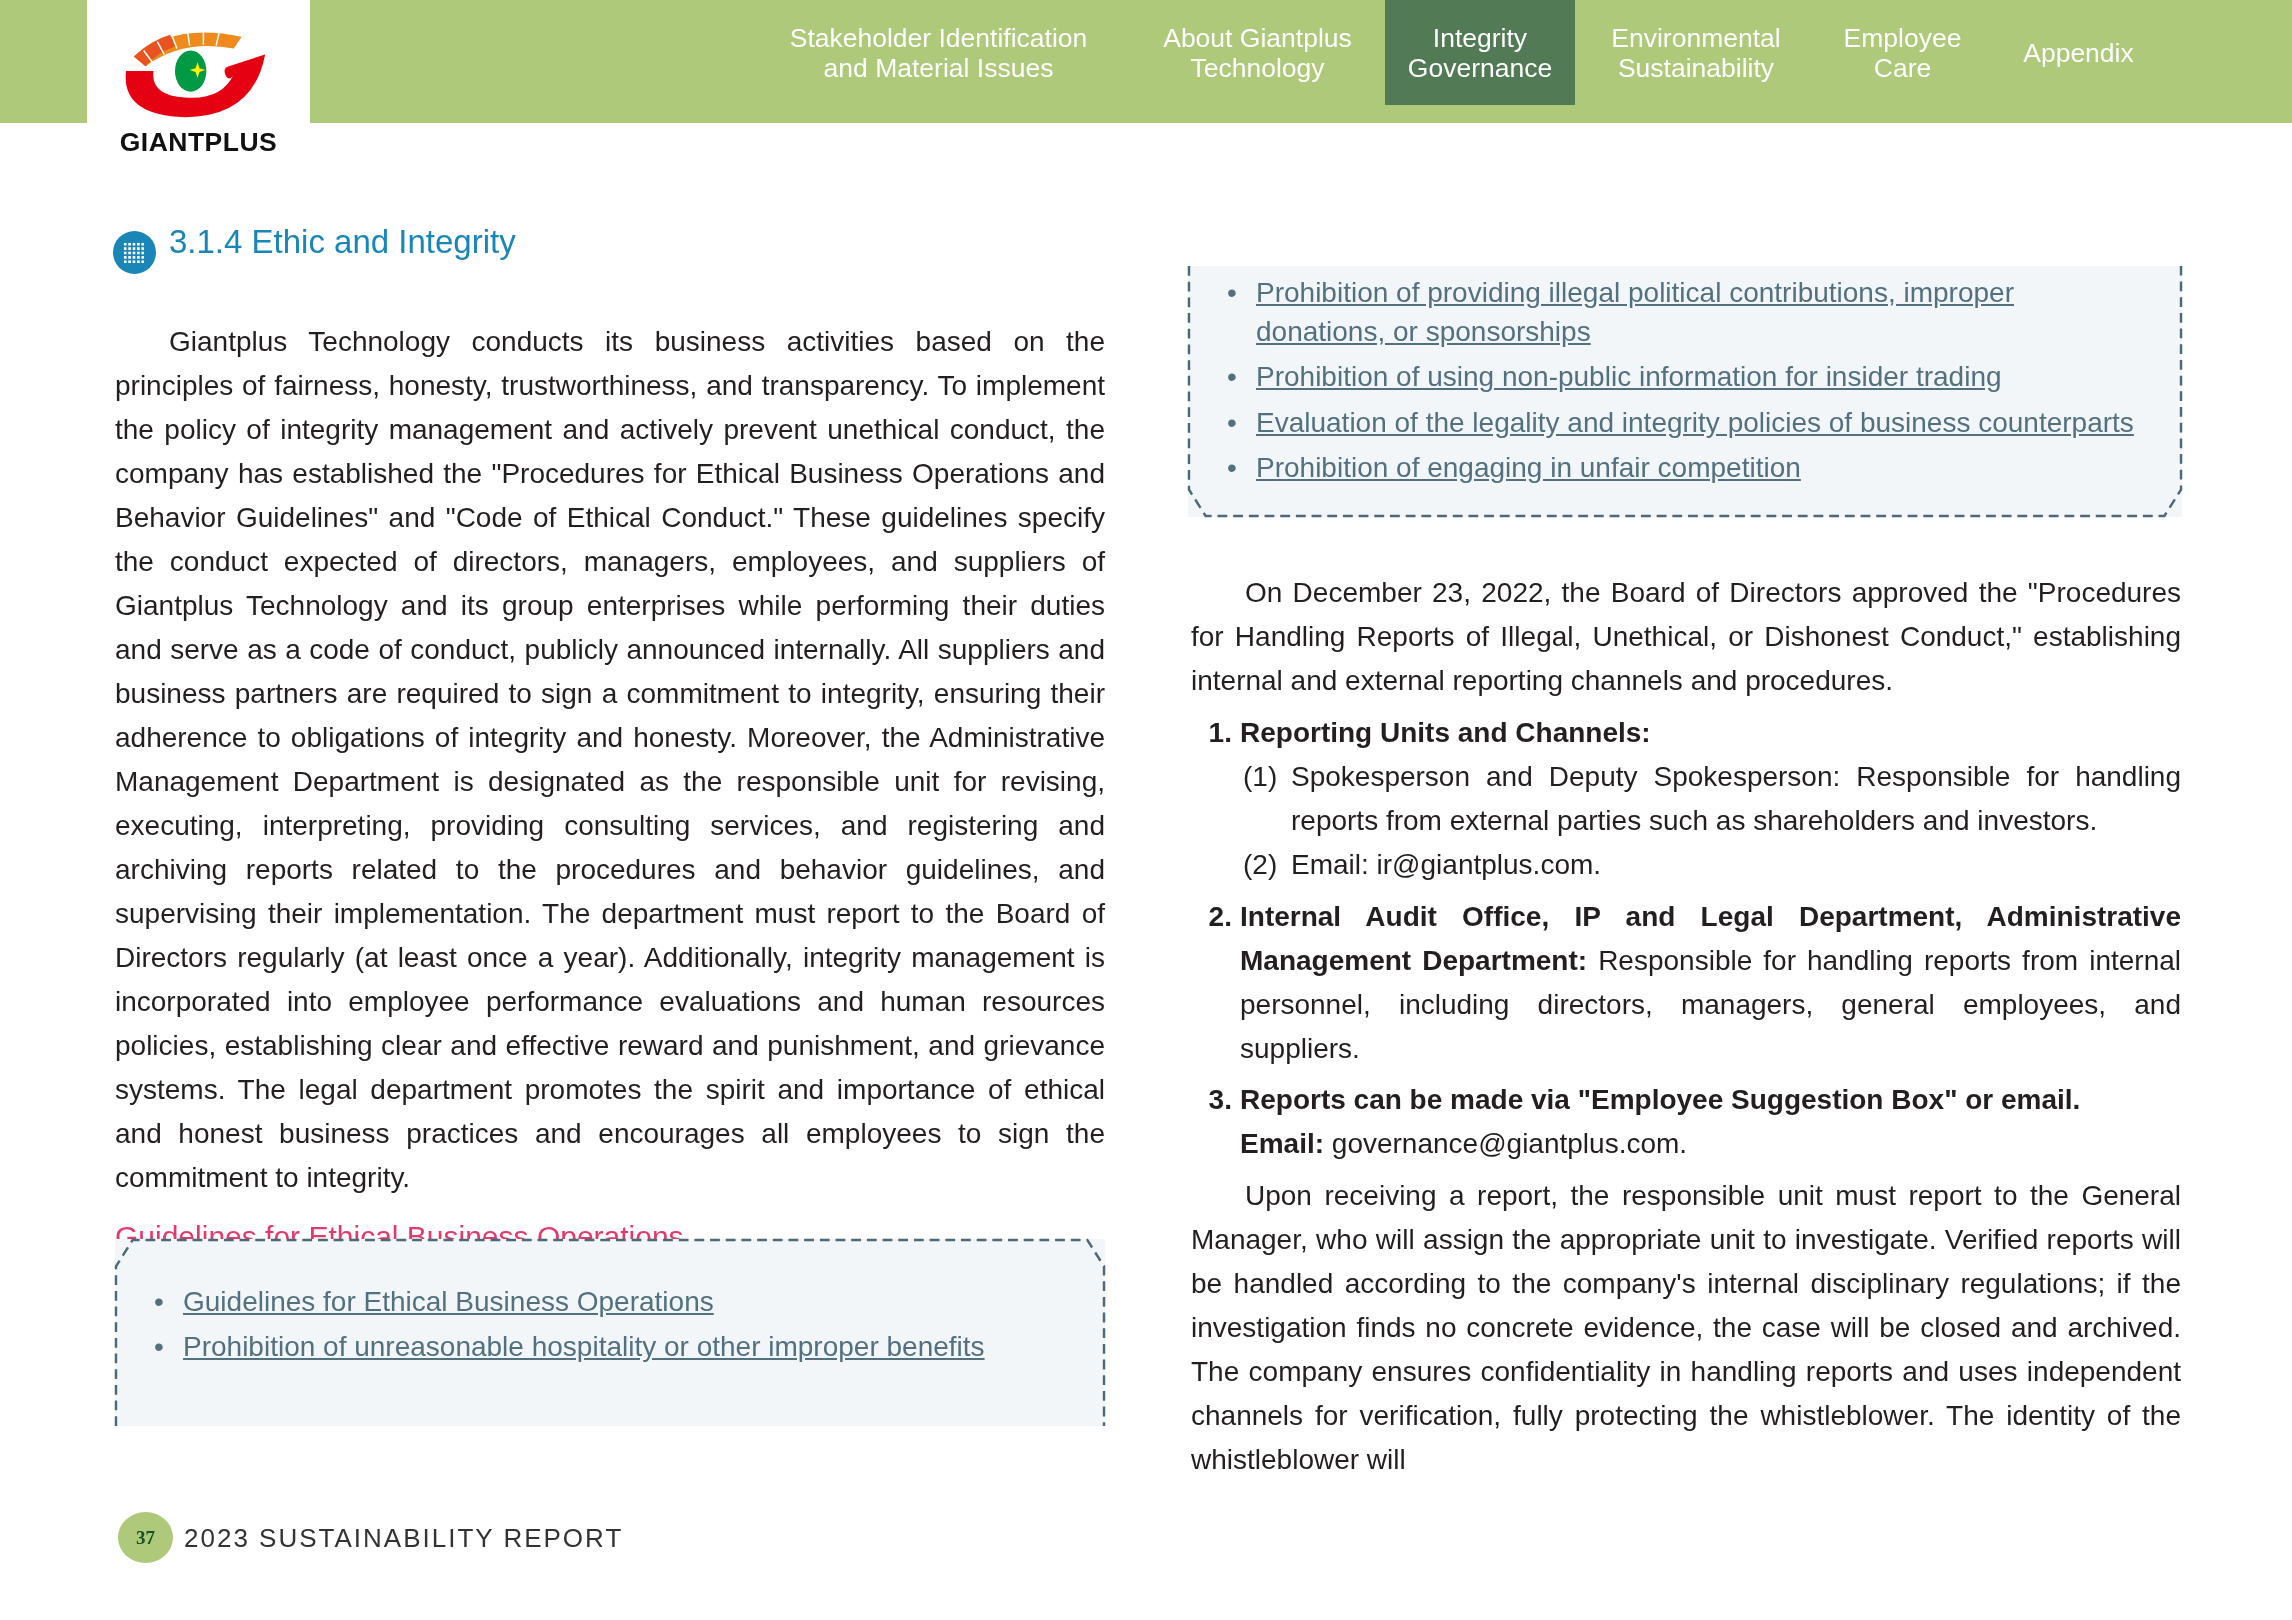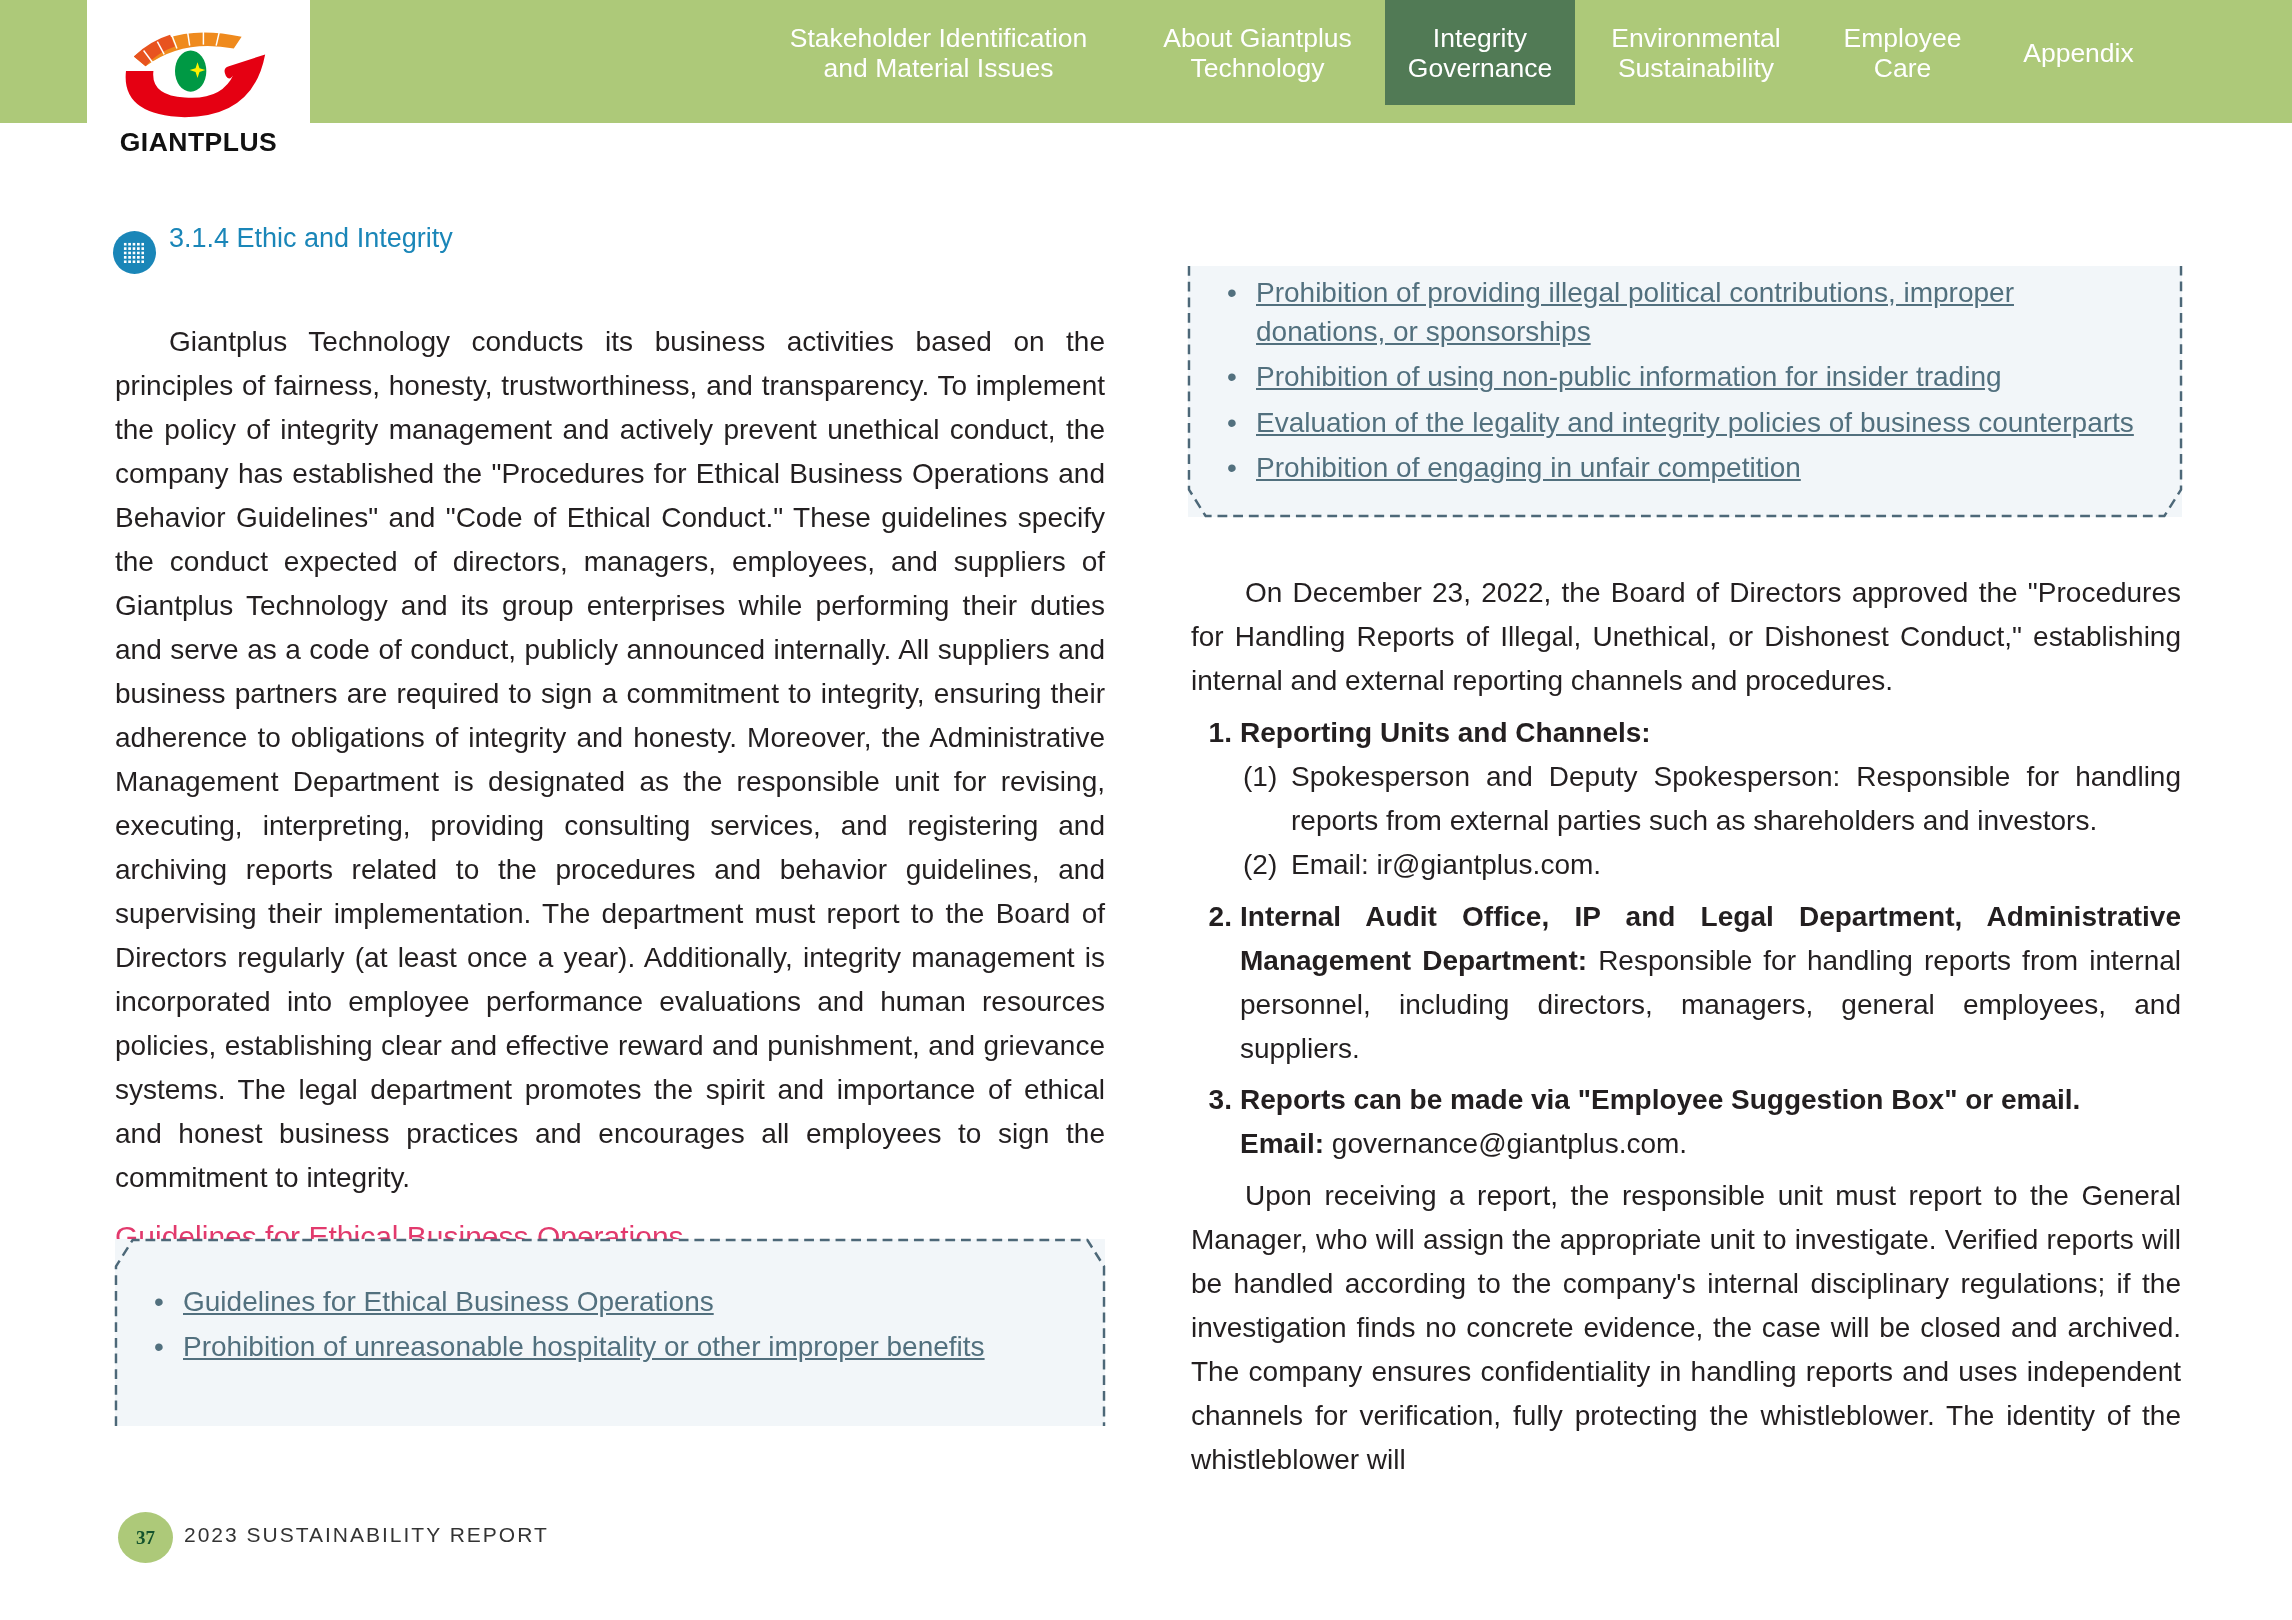--- a/index.html
+++ b/index.html
@@ -16,21 +16,21 @@
          text-align: center; color: #ffffff; font-size: 26.5px; line-height: 30px; cursor: pointer; }
   .nav.active { background: #517a55; }
   .nav span { display: block; }
 
   
   .sec-icon { position: absolute; left: 113px; top: 231px; width: 43px; height: 43px; border-radius: 50%;
               background: #1a86b8; overflow: hidden; }
   .sec-icon .dots { position: absolute; left: 9.8px; top: 10.8px; width: 21.6px; height: 21.6px;
     background-image: radial-gradient(circle, #ffffff 1.4px, transparent 1.6px);
     background-size: 4.4px 4.4px; }
-  .sec-title { position: absolute; left: 169px; top: 223px; font-size: 27px; color: #1a86b8; font-weight: normal; white-space: nowrap; }
+  .sec-title { position: absolute; left: 169px; top: 223px; font-size: 33px; color: #1a86b8; font-weight: normal; white-space: nowrap; }
 
   
   .col-left { position: absolute; left: 115px; top: 320px; width: 990px; }
   .col-right { position: absolute; left: 1191px; width: 990px; }
   .para { font-size: 28px; line-height: 44px; text-align: justify; text-align-last: left; color: #231f20; }
   .para.indent { text-indent: 54px; }
   .subhead { font-size: 30px; color: #e23a6d; font-weight: normal; }
 
   
   .dbox { position: absolute; background: #f2f6f9; }
@@ -44,21 +44,21 @@
   .num-item { position: relative; padding-left: 49px; font-size: 28px; line-height: 44px; color: #231f20; }
   .num-item .num { position: absolute; left: 17.6px; top: 0; font-weight: bold; }
   .num-item b { font-weight: bold; }
   .sub-item { position: relative; padding-left: 100px; font-size: 28px; line-height: 44px; text-align: justify; }
   .sub-item .mark { position: absolute; left: 52px; top: 0; }
 
   
   .page-num { position: absolute; left: 118px; top: 1512px; width: 55px; height: 51px; border-radius: 50%;
               background: #adc979; text-align: center; line-height: 51px; font-family: "Liberation Serif", serif;
               font-weight: bold; font-size: 19px; color: #14532d; }
-  .report-label { position: absolute; left: 184px; top: 1523px; font-size: 21px; letter-spacing: 2px; color: #333; }
+  .report-label { position: absolute; left: 184px; top: 1523px; font-size: 26px; letter-spacing: 2px; color: #333; }
 </style>
 </head>
 <body>
 
 <div class="topbar"></div>
 
 <div class="logo-box">
   <svg class="logo-svg" viewBox="0 0 168 100">
 
     <path d="M18,30 Q60,-5 128,10 L120,22 Q68,12 30,40 Z" fill="#ef8a1d"></path>

